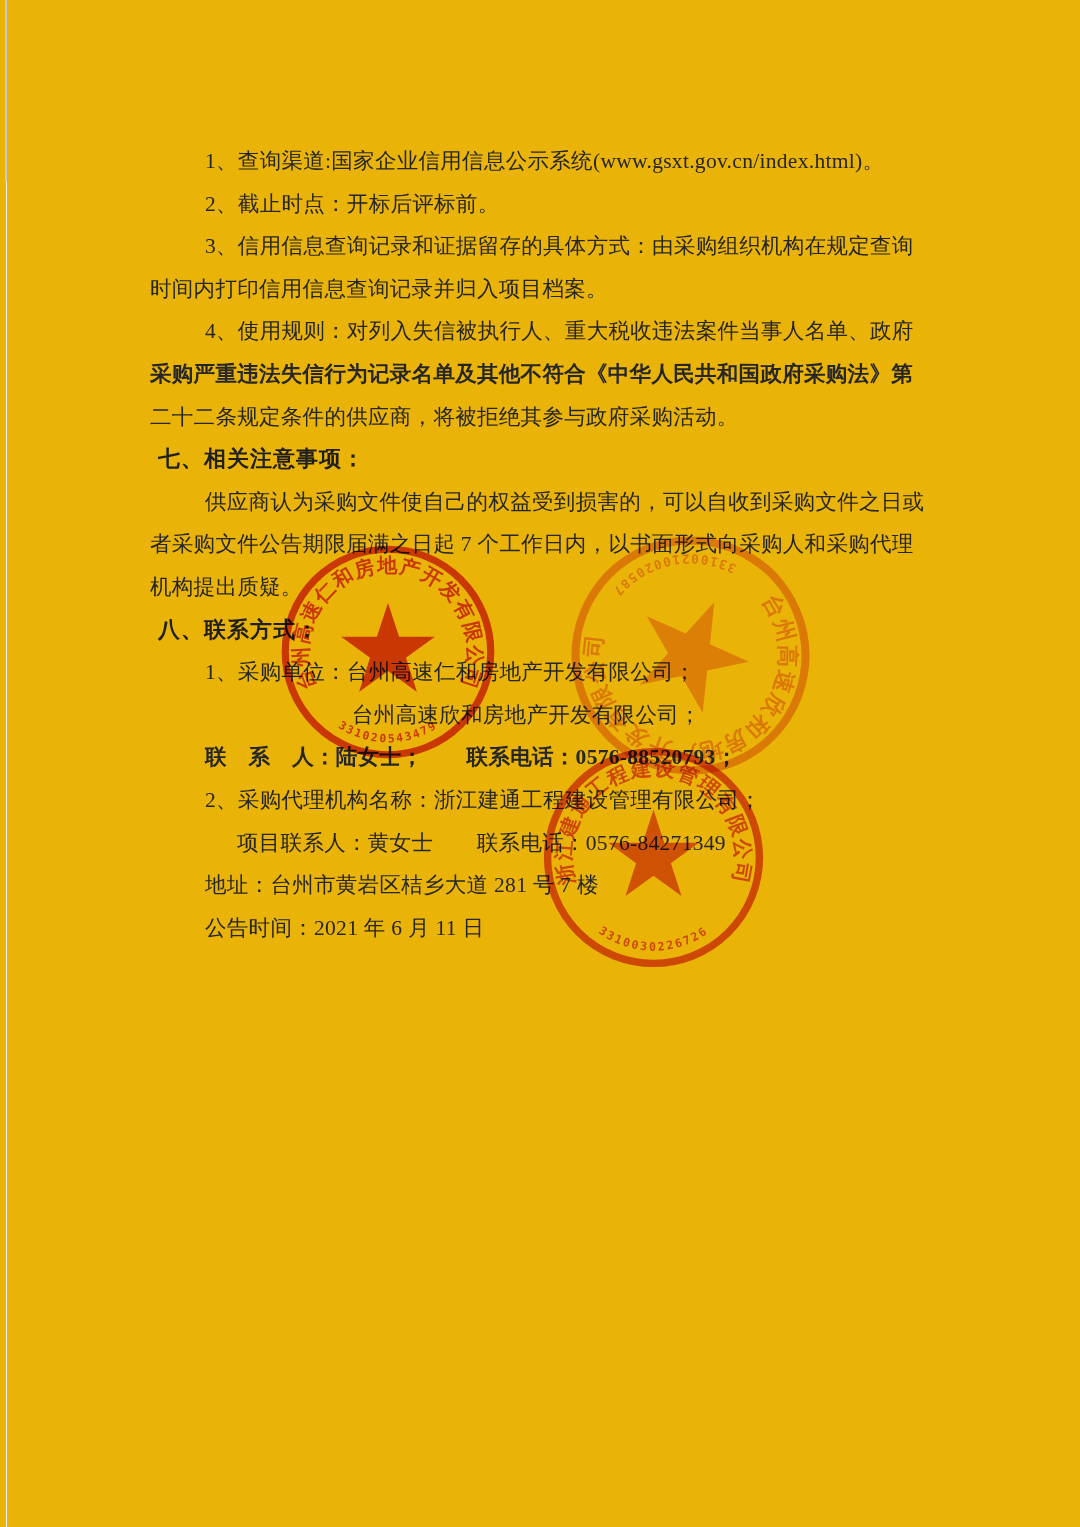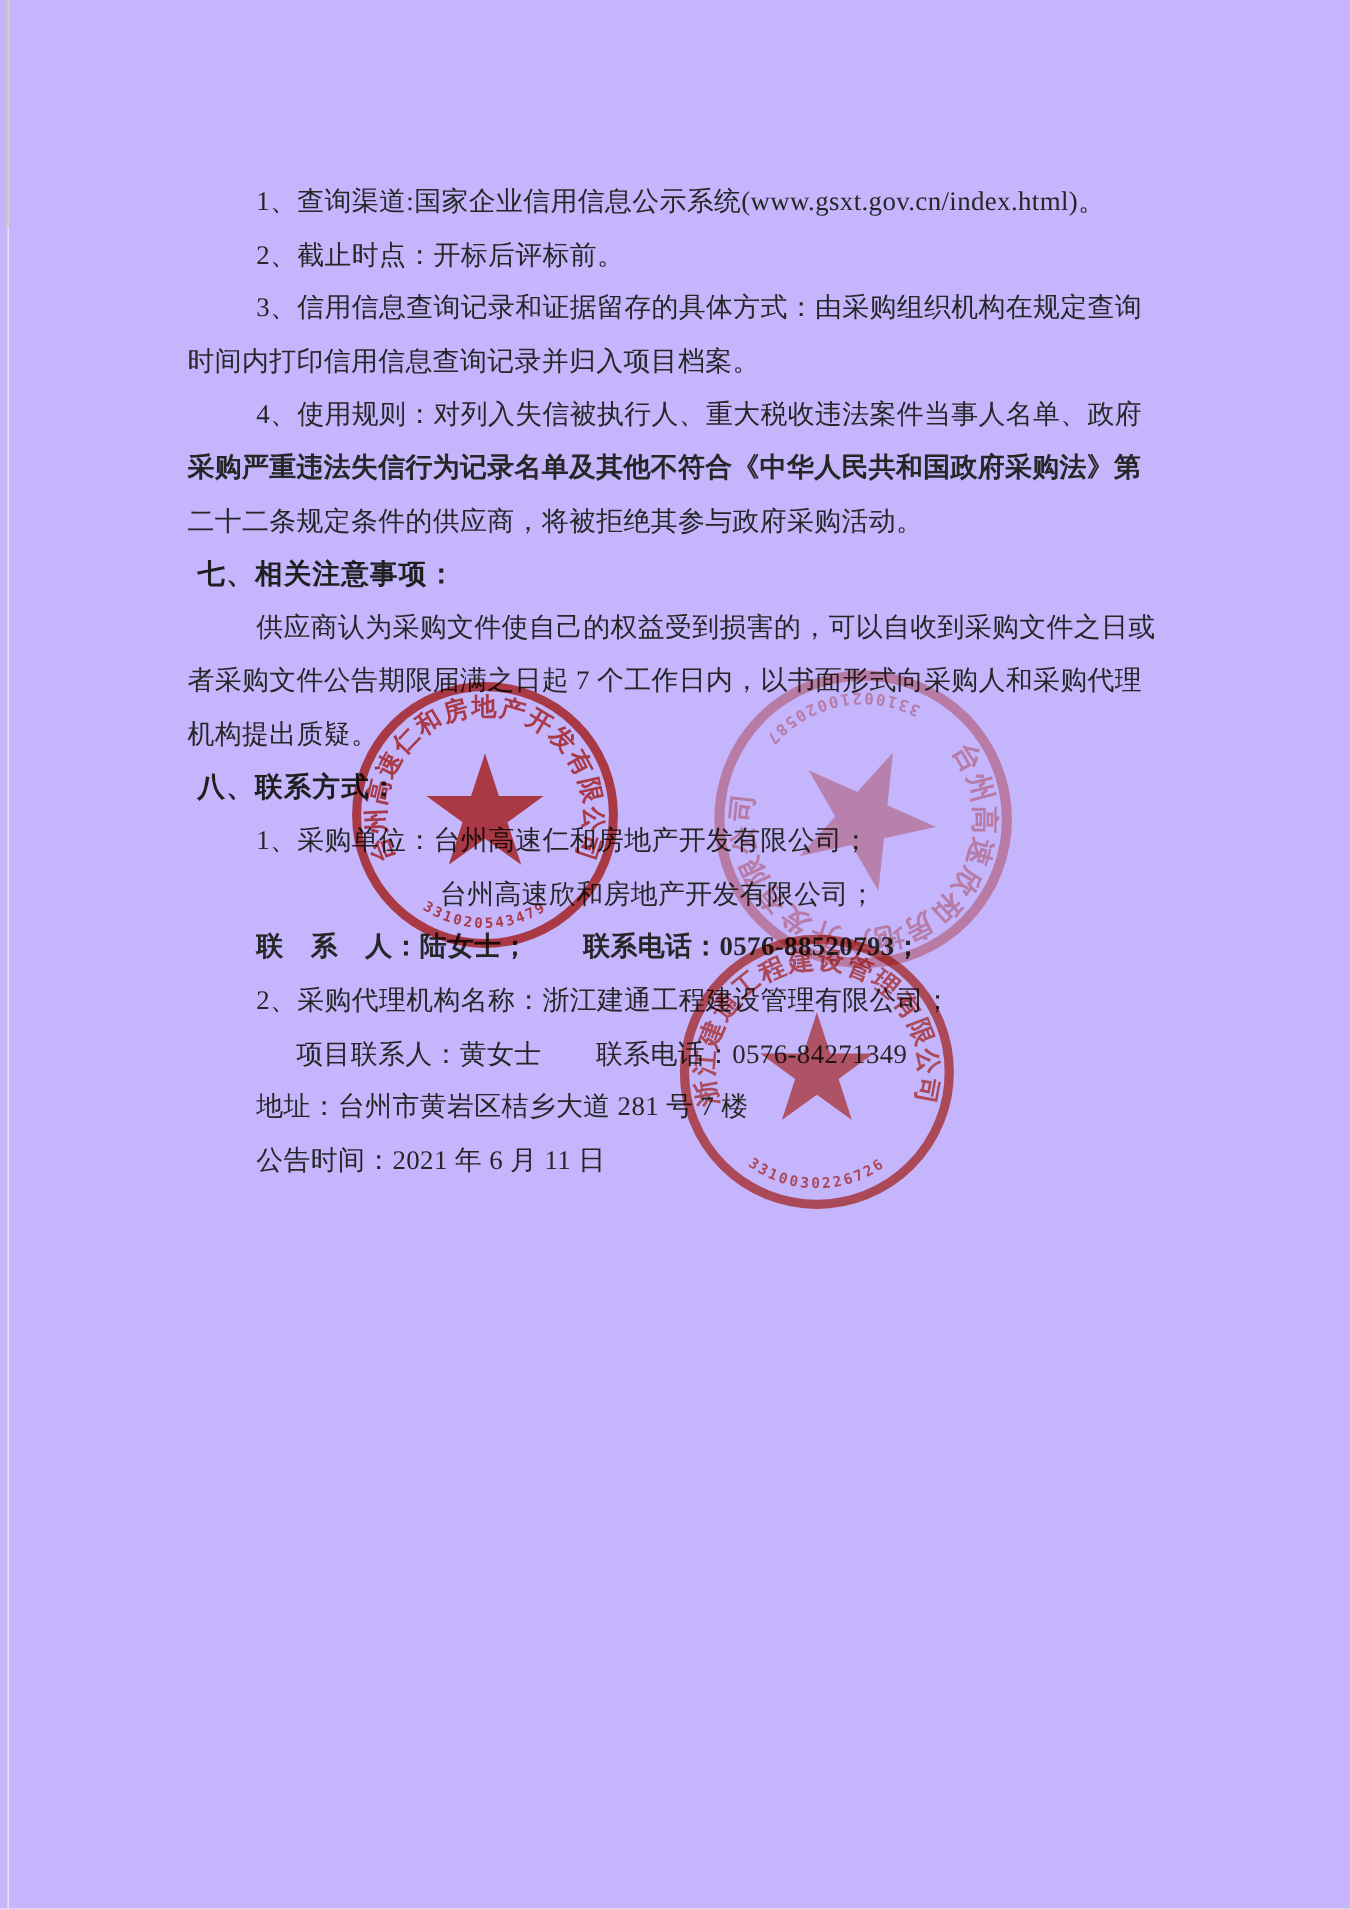--- a/index.html
+++ b/index.html
@@ -1,19 +1,19 @@
 <!DOCTYPE html>
 <html><head>
 <meta charset="utf-8">
 <style>
   html,body{margin:0;padding:0;background:#ffffff;}
   #page{
     position:relative;
     width:1080px;height:1527px;
-    background:#c4b5fd;
+    background:#eab308;
     overflow:hidden;
     font-family:"Liberation Serif","DejaVu Serif",serif;
   }
   .scan-line-strong{
     position:absolute;left:5px;top:0;width:2px;height:182px;
     background:#c9c9c9;
   }
   .scan-line-faint{
     position:absolute;left:6px;top:0;width:1px;height:100%;
     background:#f0f0f0;

